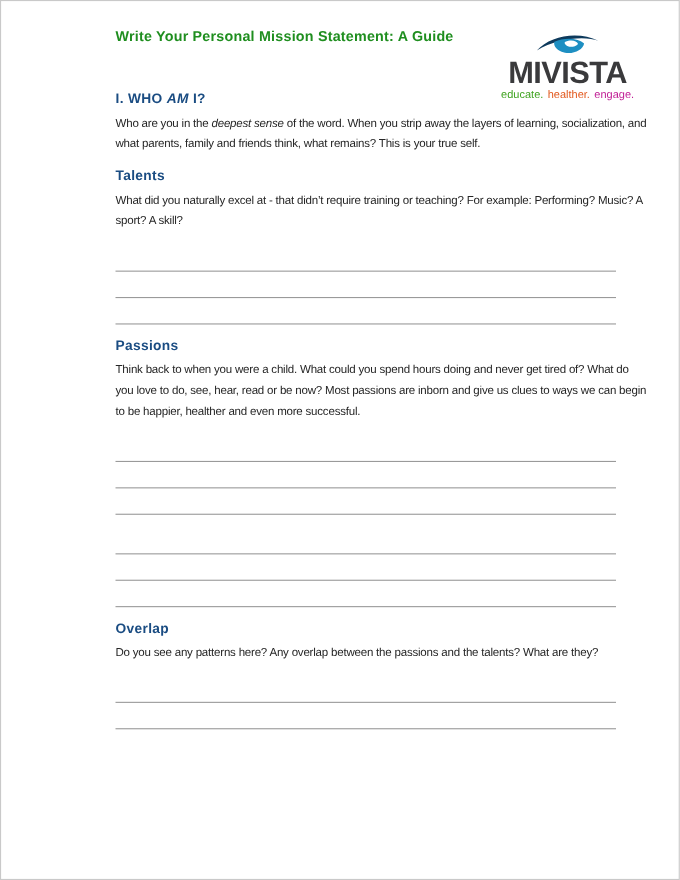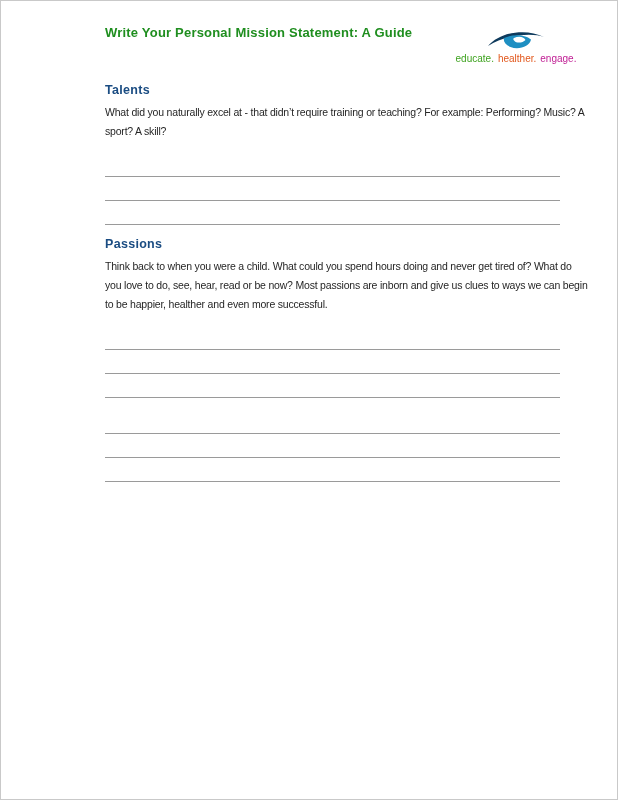--- a/index.html
+++ b/index.html
@@ -94,20 +94,24 @@
 <body>
 
 <div class="page">
 
   <div class="content">
     <div class="header">
       <h1 class="doc-title">Write Your Personal Mission Statement: A Guide</h1>
     </div>
     <div>
         <section class="qsec">
+          <h3 class="sec-heading">I. WHO <em>AM</em> I?</h3>
+          <p class="sec-body">Who are you in the <em>deepest sense</em> of the word. When you strip away the layers of learning, socialization, and what parents, family and friends think, what remains? This is your true self.</p>
+        </section>
+        <section class="qsec">
           <h3 class="sec-heading">Talents</h3>
           <p class="sec-body">What did you naturally excel at - that didn’t require training or teaching? For example: Performing? Music? A sport? A skill?</p>
           <div class="lines">
             <div class="writing-line"></div>
             <div class="writing-line"></div>
             <div class="writing-line"></div>
           </div>
         </section>
         <section class="qsec">
           <h3 class="sec-heading">Passions</h3>
@@ -118,29 +122,38 @@
             <div class="writing-line"></div>
           </div>
         </section>
         <section class="qsec">
           <div class="lines">
             <div class="writing-line"></div>
             <div class="writing-line"></div>
             <div class="writing-line"></div>
           </div>
         </section>
+        <section class="qsec">
+          <h3 class="sec-heading">Overlap</h3>
+          <p class="sec-body">Do you see any patterns here? Any overlap between the passions and the talents? What are they?</p>
+          <div class="lines">
+            <div class="writing-line"></div>
+            <div class="writing-line"></div>
+          </div>
+        </section>
       </div>
   </div>
 
   <div class="logo">
     <svg class="eye" width="60" height="28" viewBox="0 0 120 52">
       <path d="M4 36 C 28 8, 80 0, 116 18 C 92 9, 40 13, 4 36 Z" fill="#0e3a5c"></path>
       <path d="M36 20 C 54 11, 80 13, 90 23 C 88 36, 66 45, 49 38 C 39 34, 34 27, 36 20 Z" fill="#1e8fc2"></path>
       <path d="M56 20 C 66 15, 77 18, 79 24 C 74 30, 61 31, 57 26 C 54 23, 54 21, 56 20 Z" fill="#ffffff"></path>
     </svg>
+    <span class="brand">MIVISTA</span>
     <div class="tagline">
         <span style="color: rgb(63, 163, 32);">educate.</span>
         <span style="color: rgb(226, 88, 29);">healther.</span>
         <span style="color: rgb(192, 29, 148);">engage.</span>
       </div>
   </div>
 
 
 </div>
 

